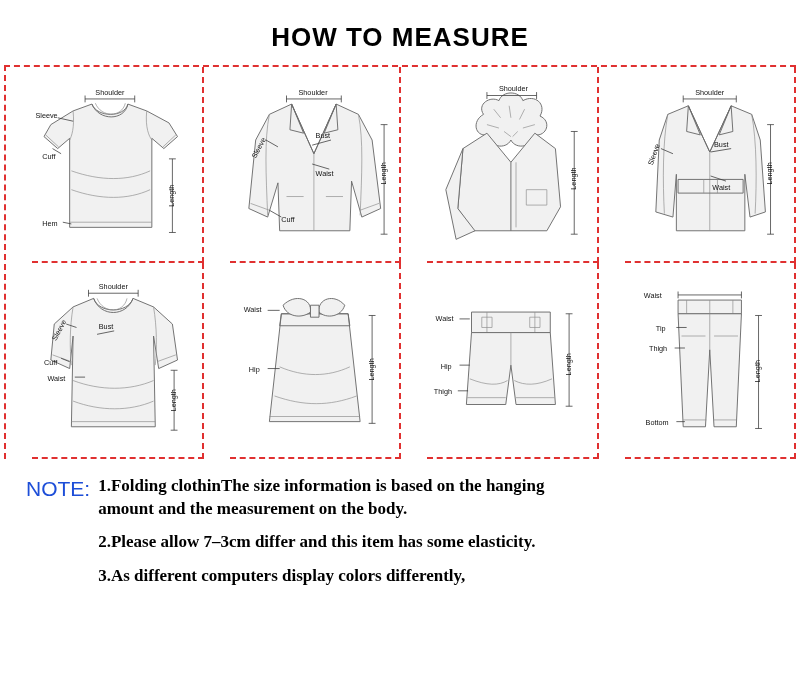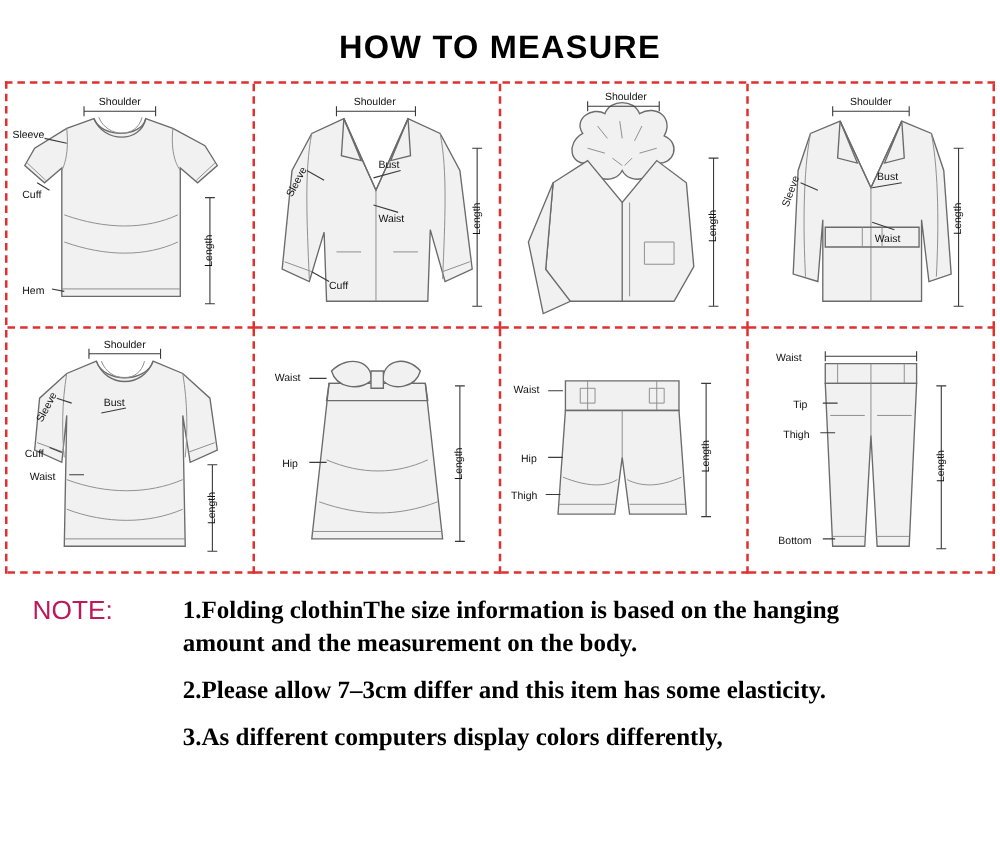--- a/index.html
+++ b/index.html
@@ -39,20 +39,21 @@
     grid-template-rows: 196px 196px;
     width: 792px;
     box-sizing: border-box;
   }
   .cell {
     border-right: 2px dashed #e03030;
     border-bottom: 2px dashed #e03030;
     position: relative;
     overflow: hidden;
     box-sizing: border-box;
+    margin-left: 26px;
   }
   .cell svg {
     display: block;
     width: 100%;
     height: 100%;
   }
 
   
   .ink {
     fill: none;
@@ -88,36 +89,35 @@
   
   .notes {
     position: relative;
     padding: 16px 18px 0 26px;
     display: flex;
     align-items: flex-start;
   }
   .note-label {
     font-family: "Liberation Sans", sans-serif;
     font-size: 21px;
-    color: #be185d;
+    color: #1d4ed8;
     padding-top: 2px;
     padding-right: 8px;
     white-space: nowrap;
   }
   .note-list {
     flex: 1;
   }
   .note-item {
     font-family: "Liberation Serif", serif;
     font-weight: bold;
-    font-size: 20px;
+    font-size: 17px;
     line-height: 1.33;
     color: #000;
     margin-bottom: 11px;
-    margin-left: 48px;
   }
   .note-item .l2 { display: block; }
 </style>
 </head>
 <body>
 
 <div class="title">HOW TO MEASURE</div>
 
 <div class="grid">
 

